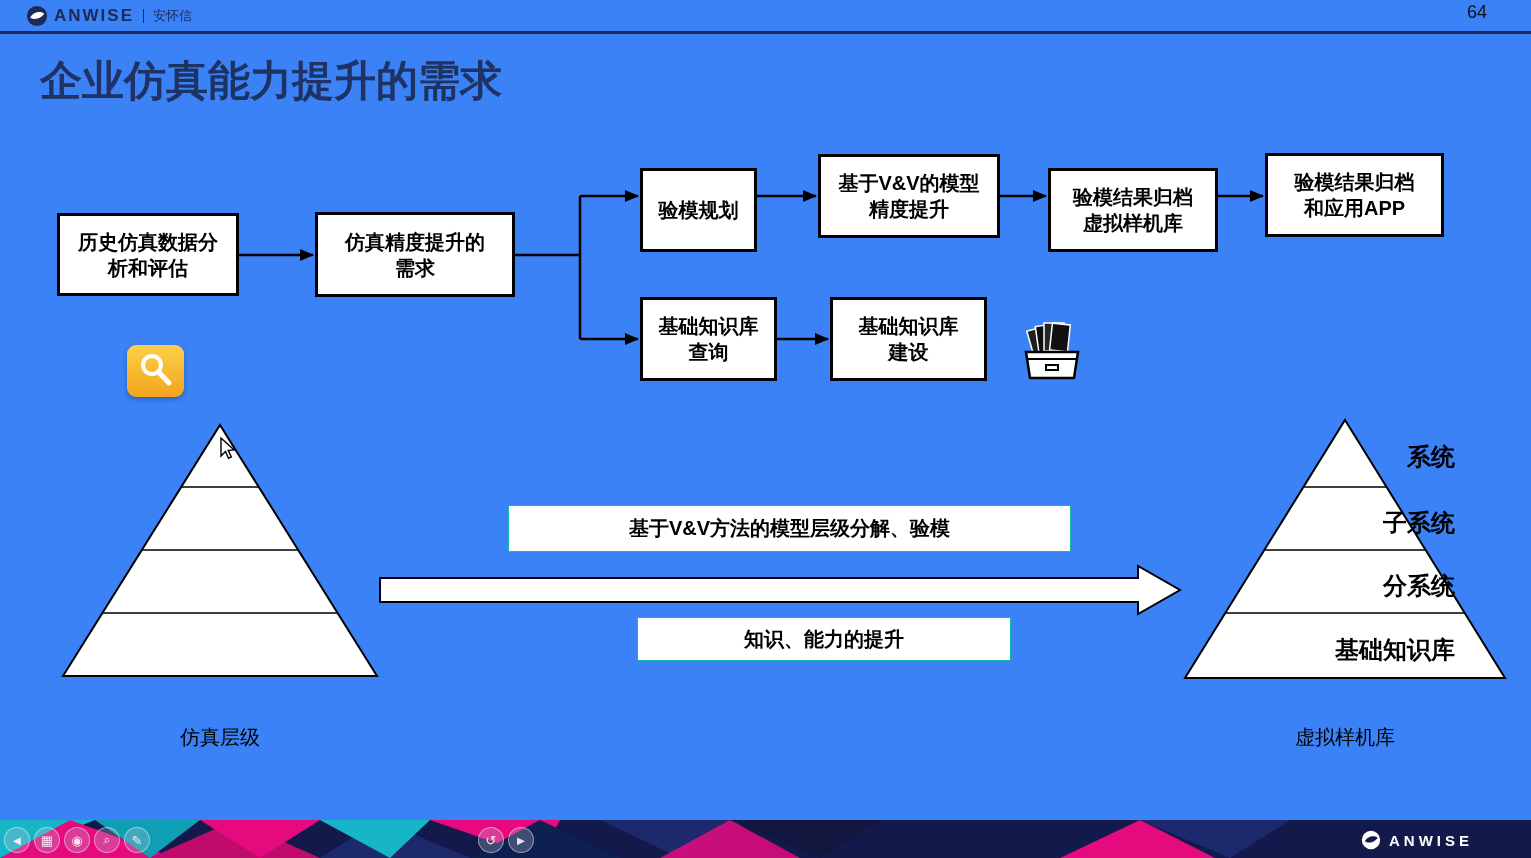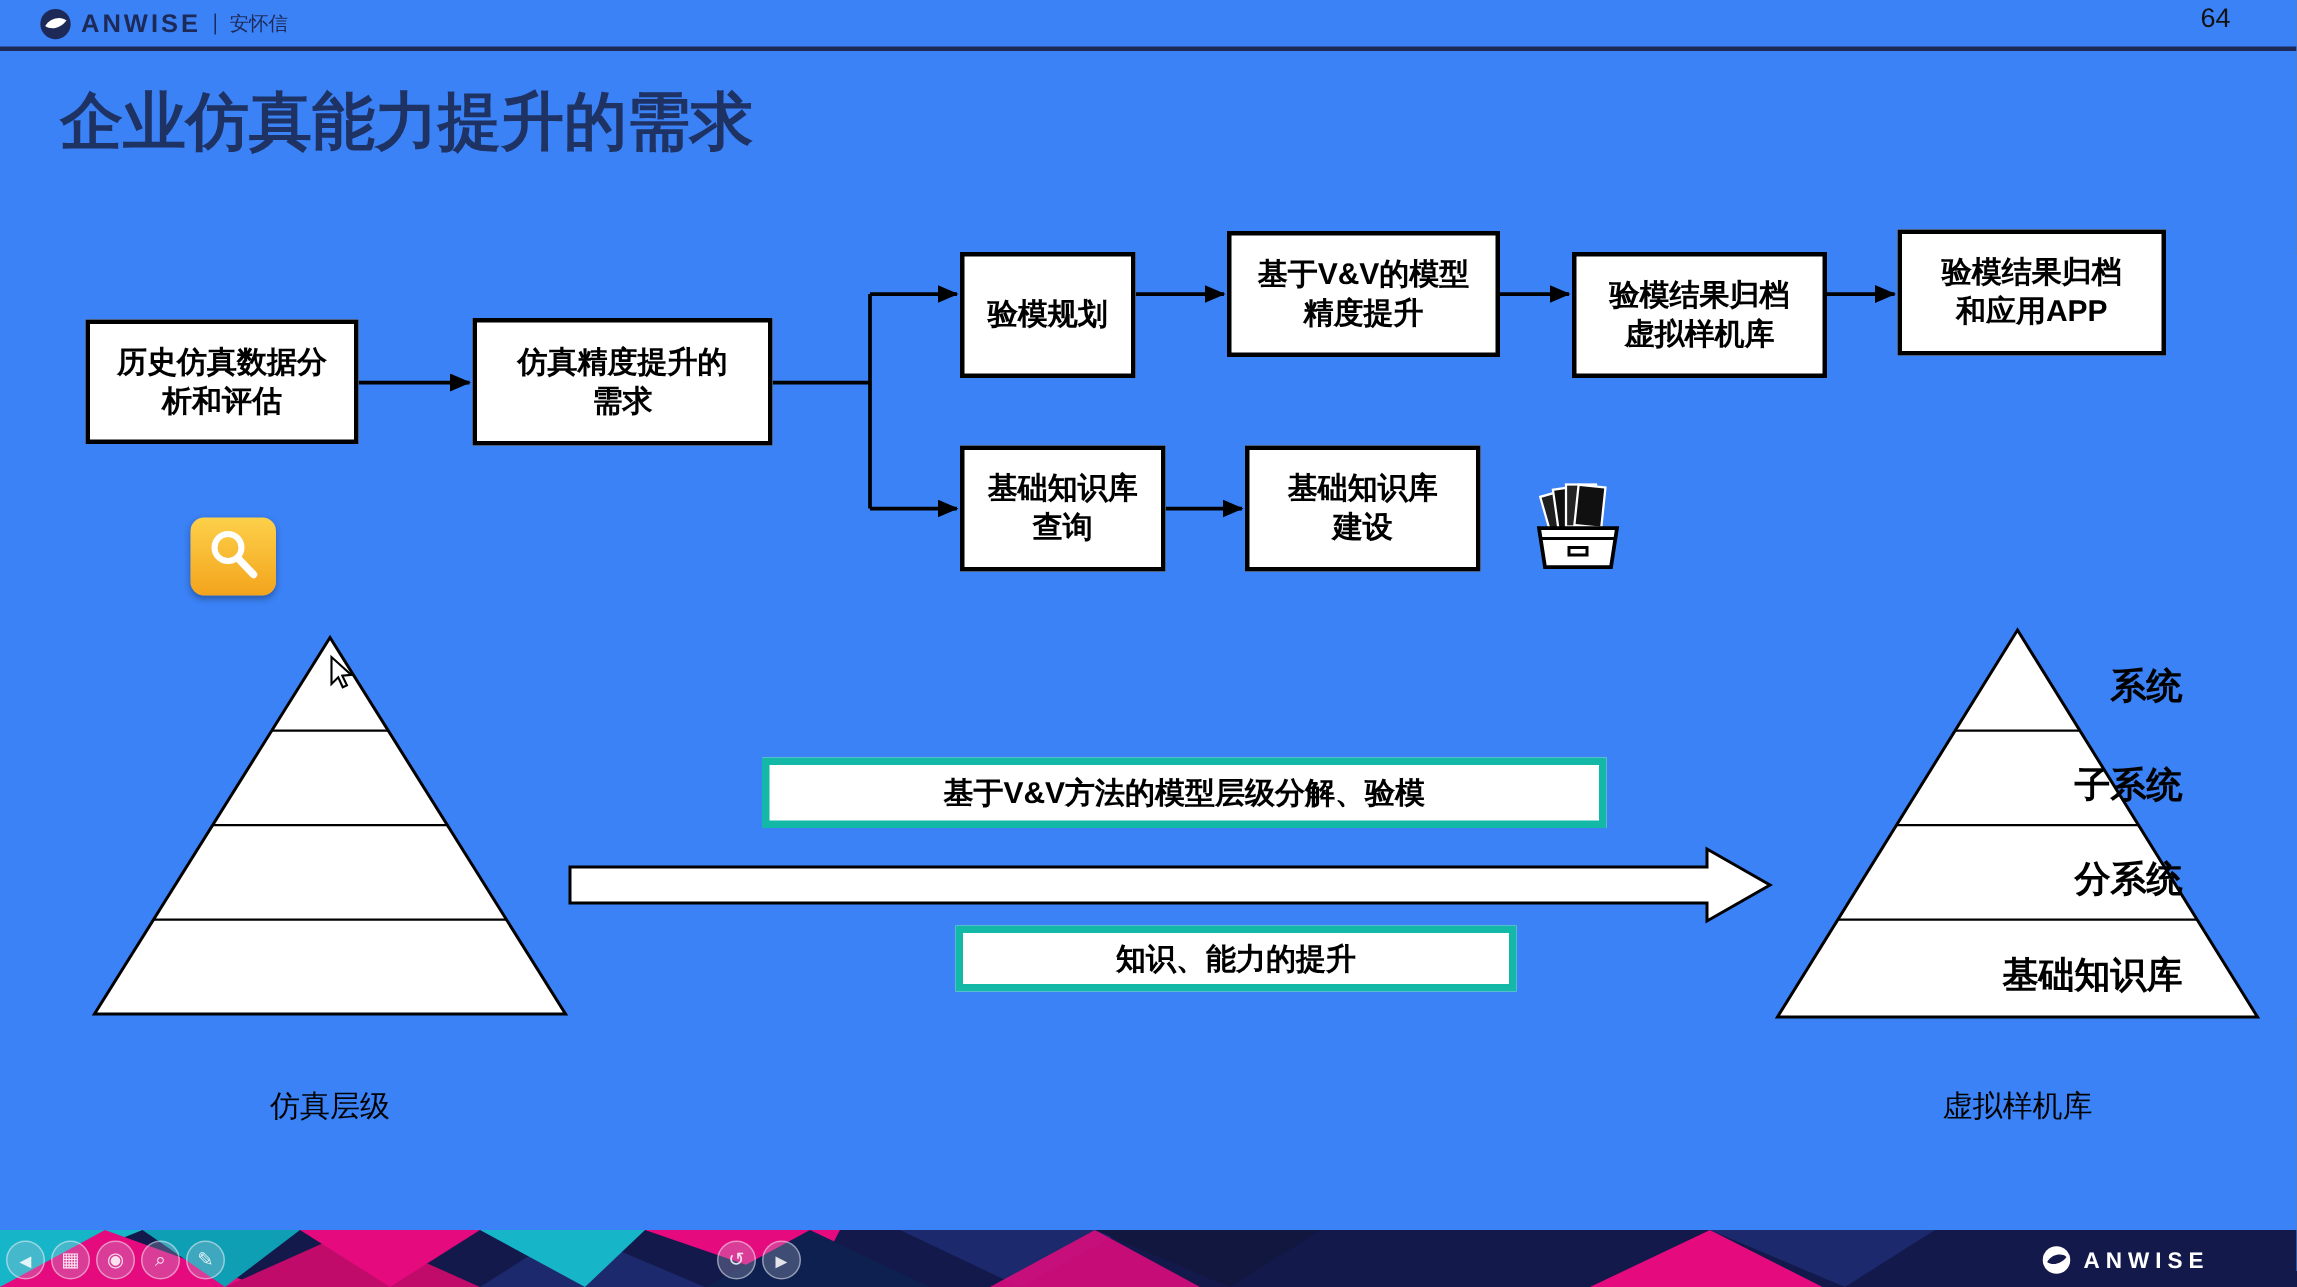--- a/index.html
+++ b/index.html
@@ -13,21 +13,21 @@
   .logo-cn { font-size: 13px; font-weight: normal; color: #1d2957; }
   .hdr-rule { position: absolute; left: 0; top: 31px; width: 100%; height: 3px; background: #1d2957; z-index: 4; }
   .page-num { position: absolute; right: 44px; top: 2px; font-size: 18px; color: #111; z-index: 4; }
 
   .title { position: absolute; left: 40px; top: 53px; font-size: 42px; font-weight: bold; color: #1e3263; z-index: 2; }
 
   
   .flow-box { position: absolute; border: 3px solid #000; background: #fff; display: flex; align-items: center;
               justify-content: center; text-align: center; font-weight: bold; font-size: 20px; line-height: 1.3;
               white-space: pre-line; color: #000; z-index: 2; }
-  .mid-box { position: absolute; border: 5px solid #14b8a6; background: #fff; display: flex; align-items: center;
+  .mid-box { position: absolute; border: 1px solid #14b8a6; background: #fff; display: flex; align-items: center;
              justify-content: center; font-weight: bold; font-size: 20px; color: #000; z-index: 2; }
 
   .svg-layer { position: absolute; inset: 0; z-index: 1; pointer-events: none; }
 
   .caption { position: absolute; width: 200px; text-align: center; font-size: 20px; font-weight: normal; color: #000; z-index: 2; }
   .level-label { position: absolute; width: 220px; text-align: right; font-size: 24px; font-weight: bold; color: #000; z-index: 2; }
 
   .mag-icon { position: absolute; left: 127px; top: 345px; width: 57px; height: 52px; border-radius: 9px;
               background: linear-gradient(180deg, #fdd04a, #f3a41c); box-shadow: 0 2px 4px rgba(0,0,0,.3);
               display: flex; align-items: center; justify-content: center; z-index: 2; }

